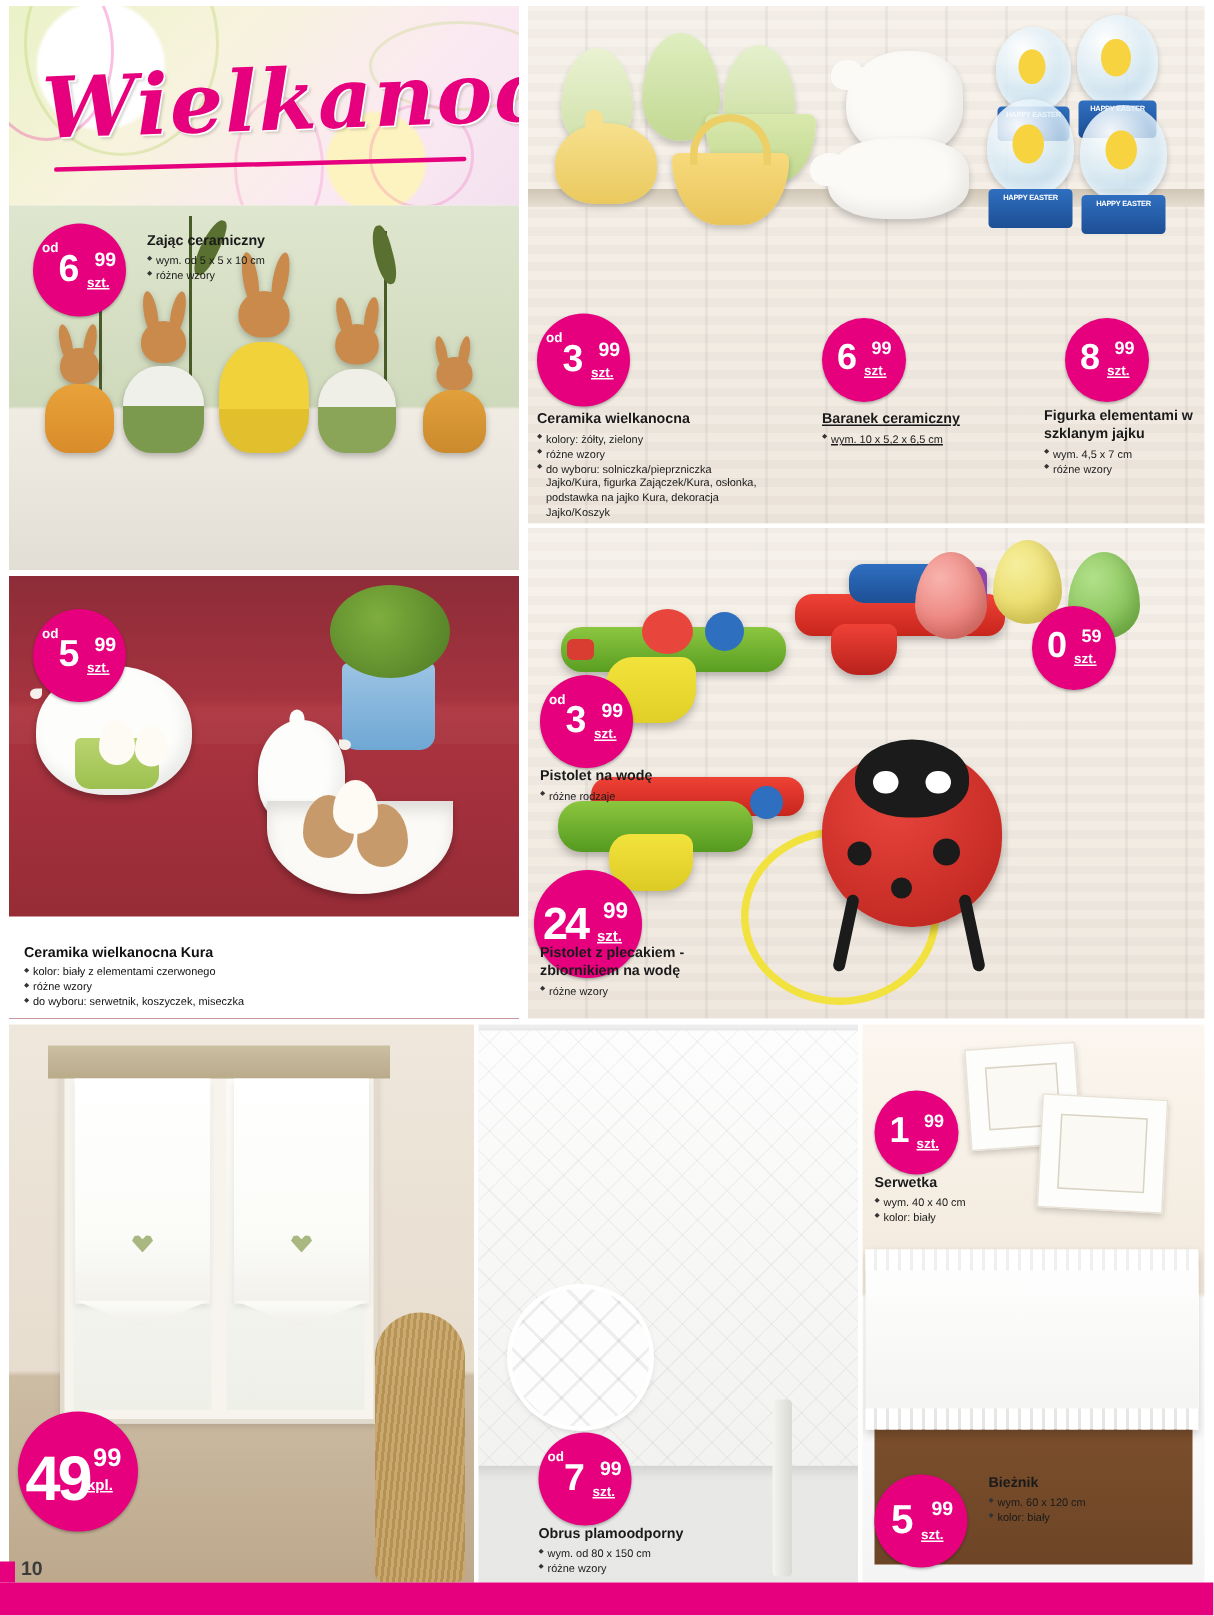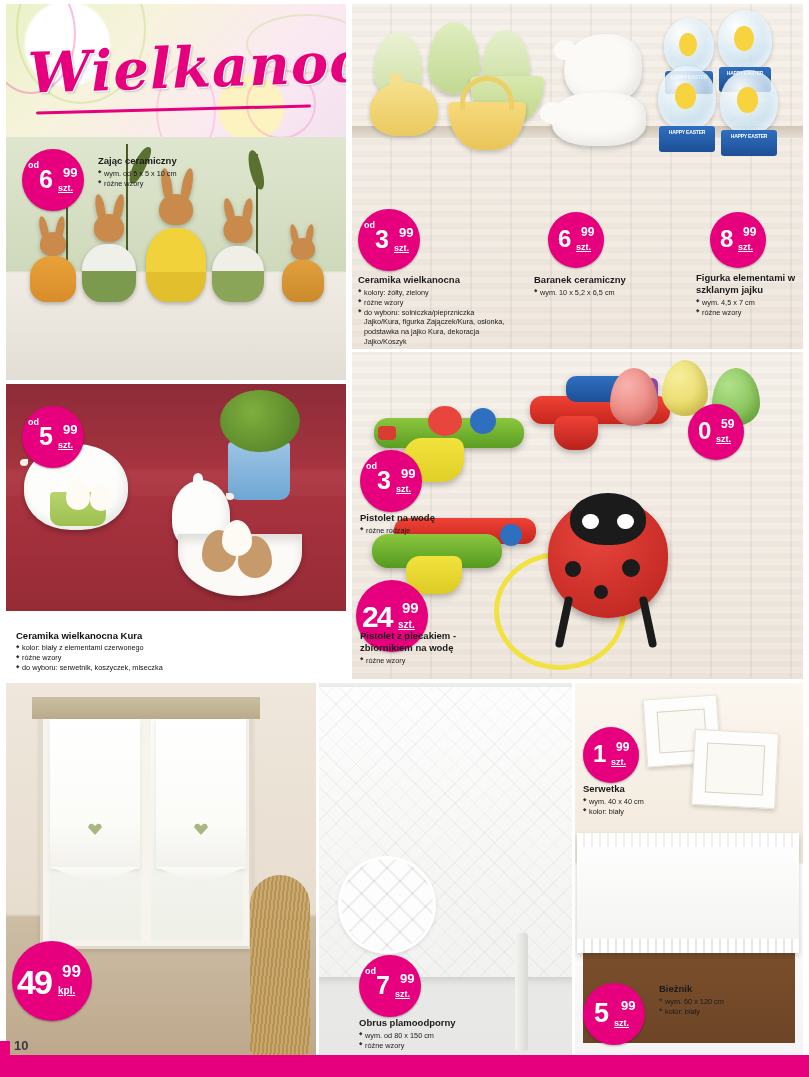--- a/index.html
+++ b/index.html
@@ -99,21 +99,21 @@
   .p-md.no-od .cents { left: 38px; top: 16px; }
   .p-md .unit { left: 36px; top: 35px; }
   .p-md.no-od .unit { left: 31px; top: 36px; }
 
   .p-lg { width: 72px; height: 72px; }
   .p-lg .main { font-size: 30px; left: 6px; top: 22px; letter-spacing: -2px; }
   .p-lg .cents { font-size: 15px; left: 46px; top: 20px; }
   .p-lg .unit { left: 42px; top: 40px; font-size: 10px; }
 
   .p-xl { width: 80px; height: 80px; }
-  .p-xl .main { font-size: 34px; left: 5px; top: 24px; letter-spacing: -2px; }
+  .p-xl .main { font-size: 42px; left: 5px; top: 24px; letter-spacing: -2px; }
   .p-xl .cents { font-size: 17px; left: 50px; top: 22px; }
   .p-xl .unit { left: 46px; top: 45px; font-size: 10px; }
 
   
   .cap { position: absolute; color: #1a1a1a; }
   .cap .t { font-size: 9.5px; font-weight: bold; line-height: 1.25; }
   .cap ul { list-style: none; margin-top: 2px; }
   .cap li { font-size: 7.3px; line-height: 1.35; padding-left: 6px; position: relative; }
   .cap li:before {
     content: "\25C6"; position: absolute; left: 0; top: 0.5px; font-size: 4.5px; color: #333;
@@ -560,21 +560,21 @@
         <li>różne wzory</li>
         <li>do wyboru: solniczka/pieprzniczka Jajko/Kura, figurka Zajączek/Kura, osłonka, podstawka na jajko Kura, dekoracja Jajko/Koszyk</li>
       </ul>
     </div>
 
     <div class="price p-sm no-od" style="left:196px;top:208px;">
       <span class="main">6</span>
       <span class="cents">99</span>
       <span class="unit">szt.</span>
     </div>
-    <div class="cap" style="left:182px;top:270px;width:140px;">
+    <div class="cap" style="left:196px;top:270px;width:140px;text-decoration:underline;">
       <div class="t">Baranek ceramiczny</div>
       <ul>
         <li>wym. 10 x 5,2 x 6,5 cm</li>
       </ul>
     </div>
 
     <div class="price p-sm no-od" style="left:358px;top:208px;">
       <span class="main">8</span>
       <span class="cents">99</span>
       <span class="unit">szt.</span>

